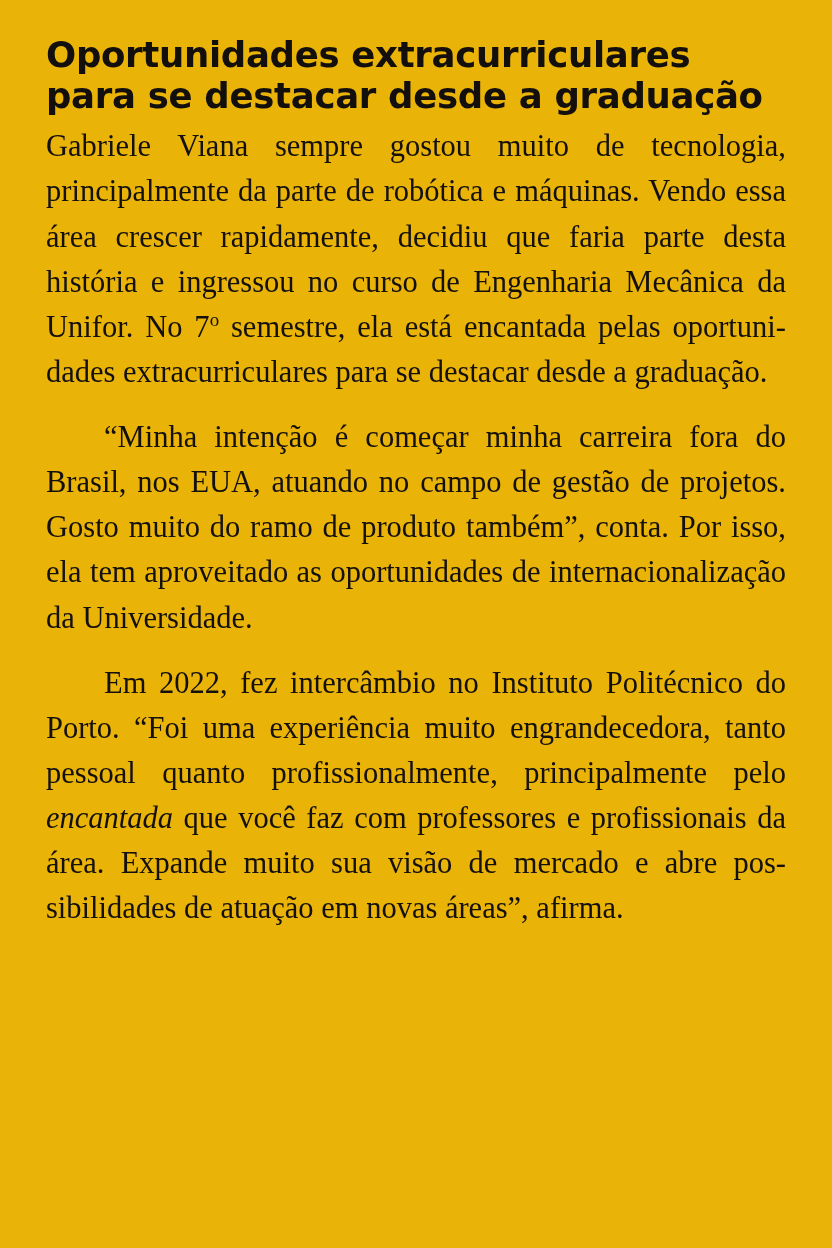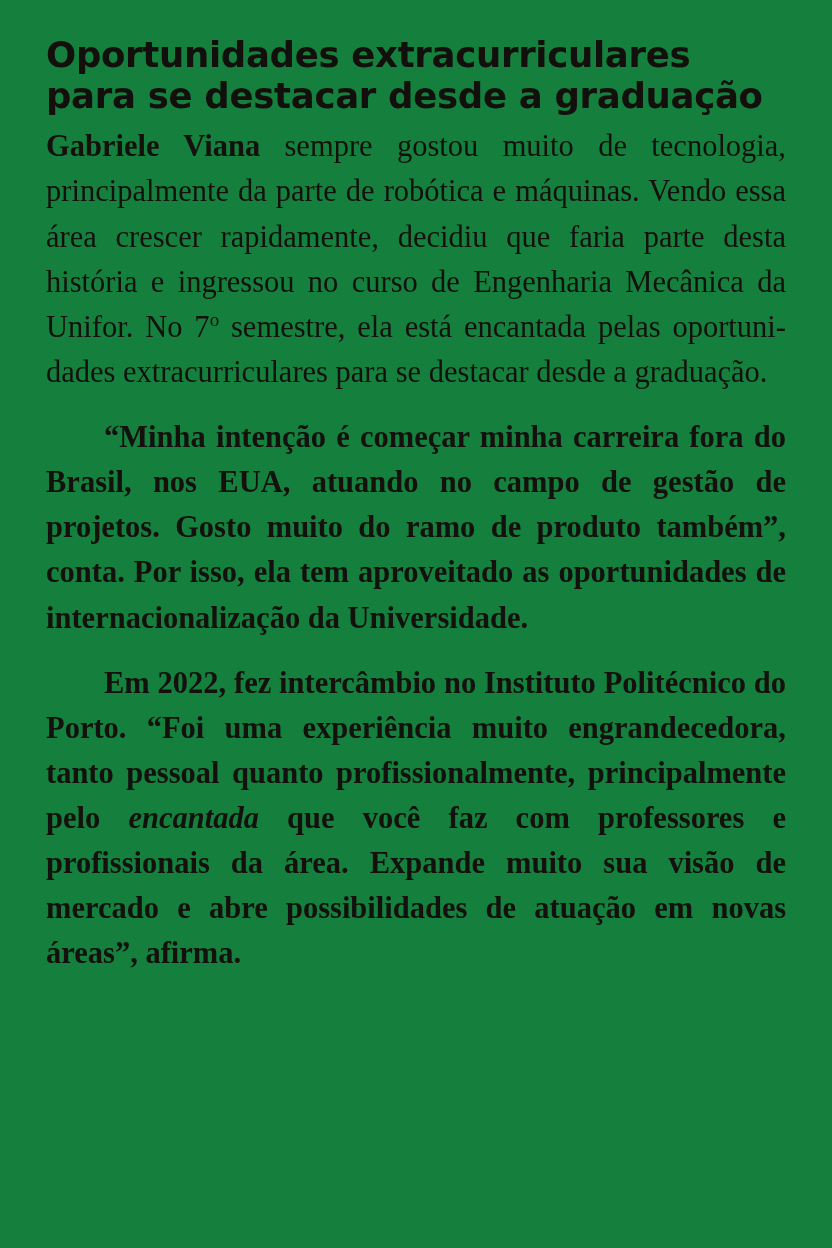--- a/index.html
+++ b/index.html
@@ -12,21 +12,21 @@
     background: #f6ddc4;
     font-family: "Liberation Serif", serif;
     color: #13100d;
     overflow: hidden;
   }
   .page {
     width: 832px;
     height: 1248px;
     box-sizing: border-box;
     padding: 34px 46px 9px 46px;
-    background: #15803d;
+    background: #eab308;
     position: relative;
   }
   .headline {
     font-family: "DejaVu Sans", sans-serif;
     font-weight: 700;
     font-size: 35.5px;
     line-height: 1.16;
     letter-spacing: -0.3px;
     margin: 0 0 8px 0;
     color: #120f0c;
@@ -39,27 +39,26 @@
     text-align: justify;
     text-justify: inter-word;
     color: #13100d;
     hyphens: manual;
   }
   .para {
     margin: 0;
   }
   .para + .para {
     margin-top: 20px;
-    font-weight: bold;
   }
   .para.indent {
     text-indent: 58px;
   }
   .lead-name {
-    font-weight: 700;
+    font-weight: 400;
   }
   .ital {
     font-style: italic;
   }
   .sup {
     font-size: 0.62em;
     vertical-align: super;
     line-height: 0;
   }
 </style>

